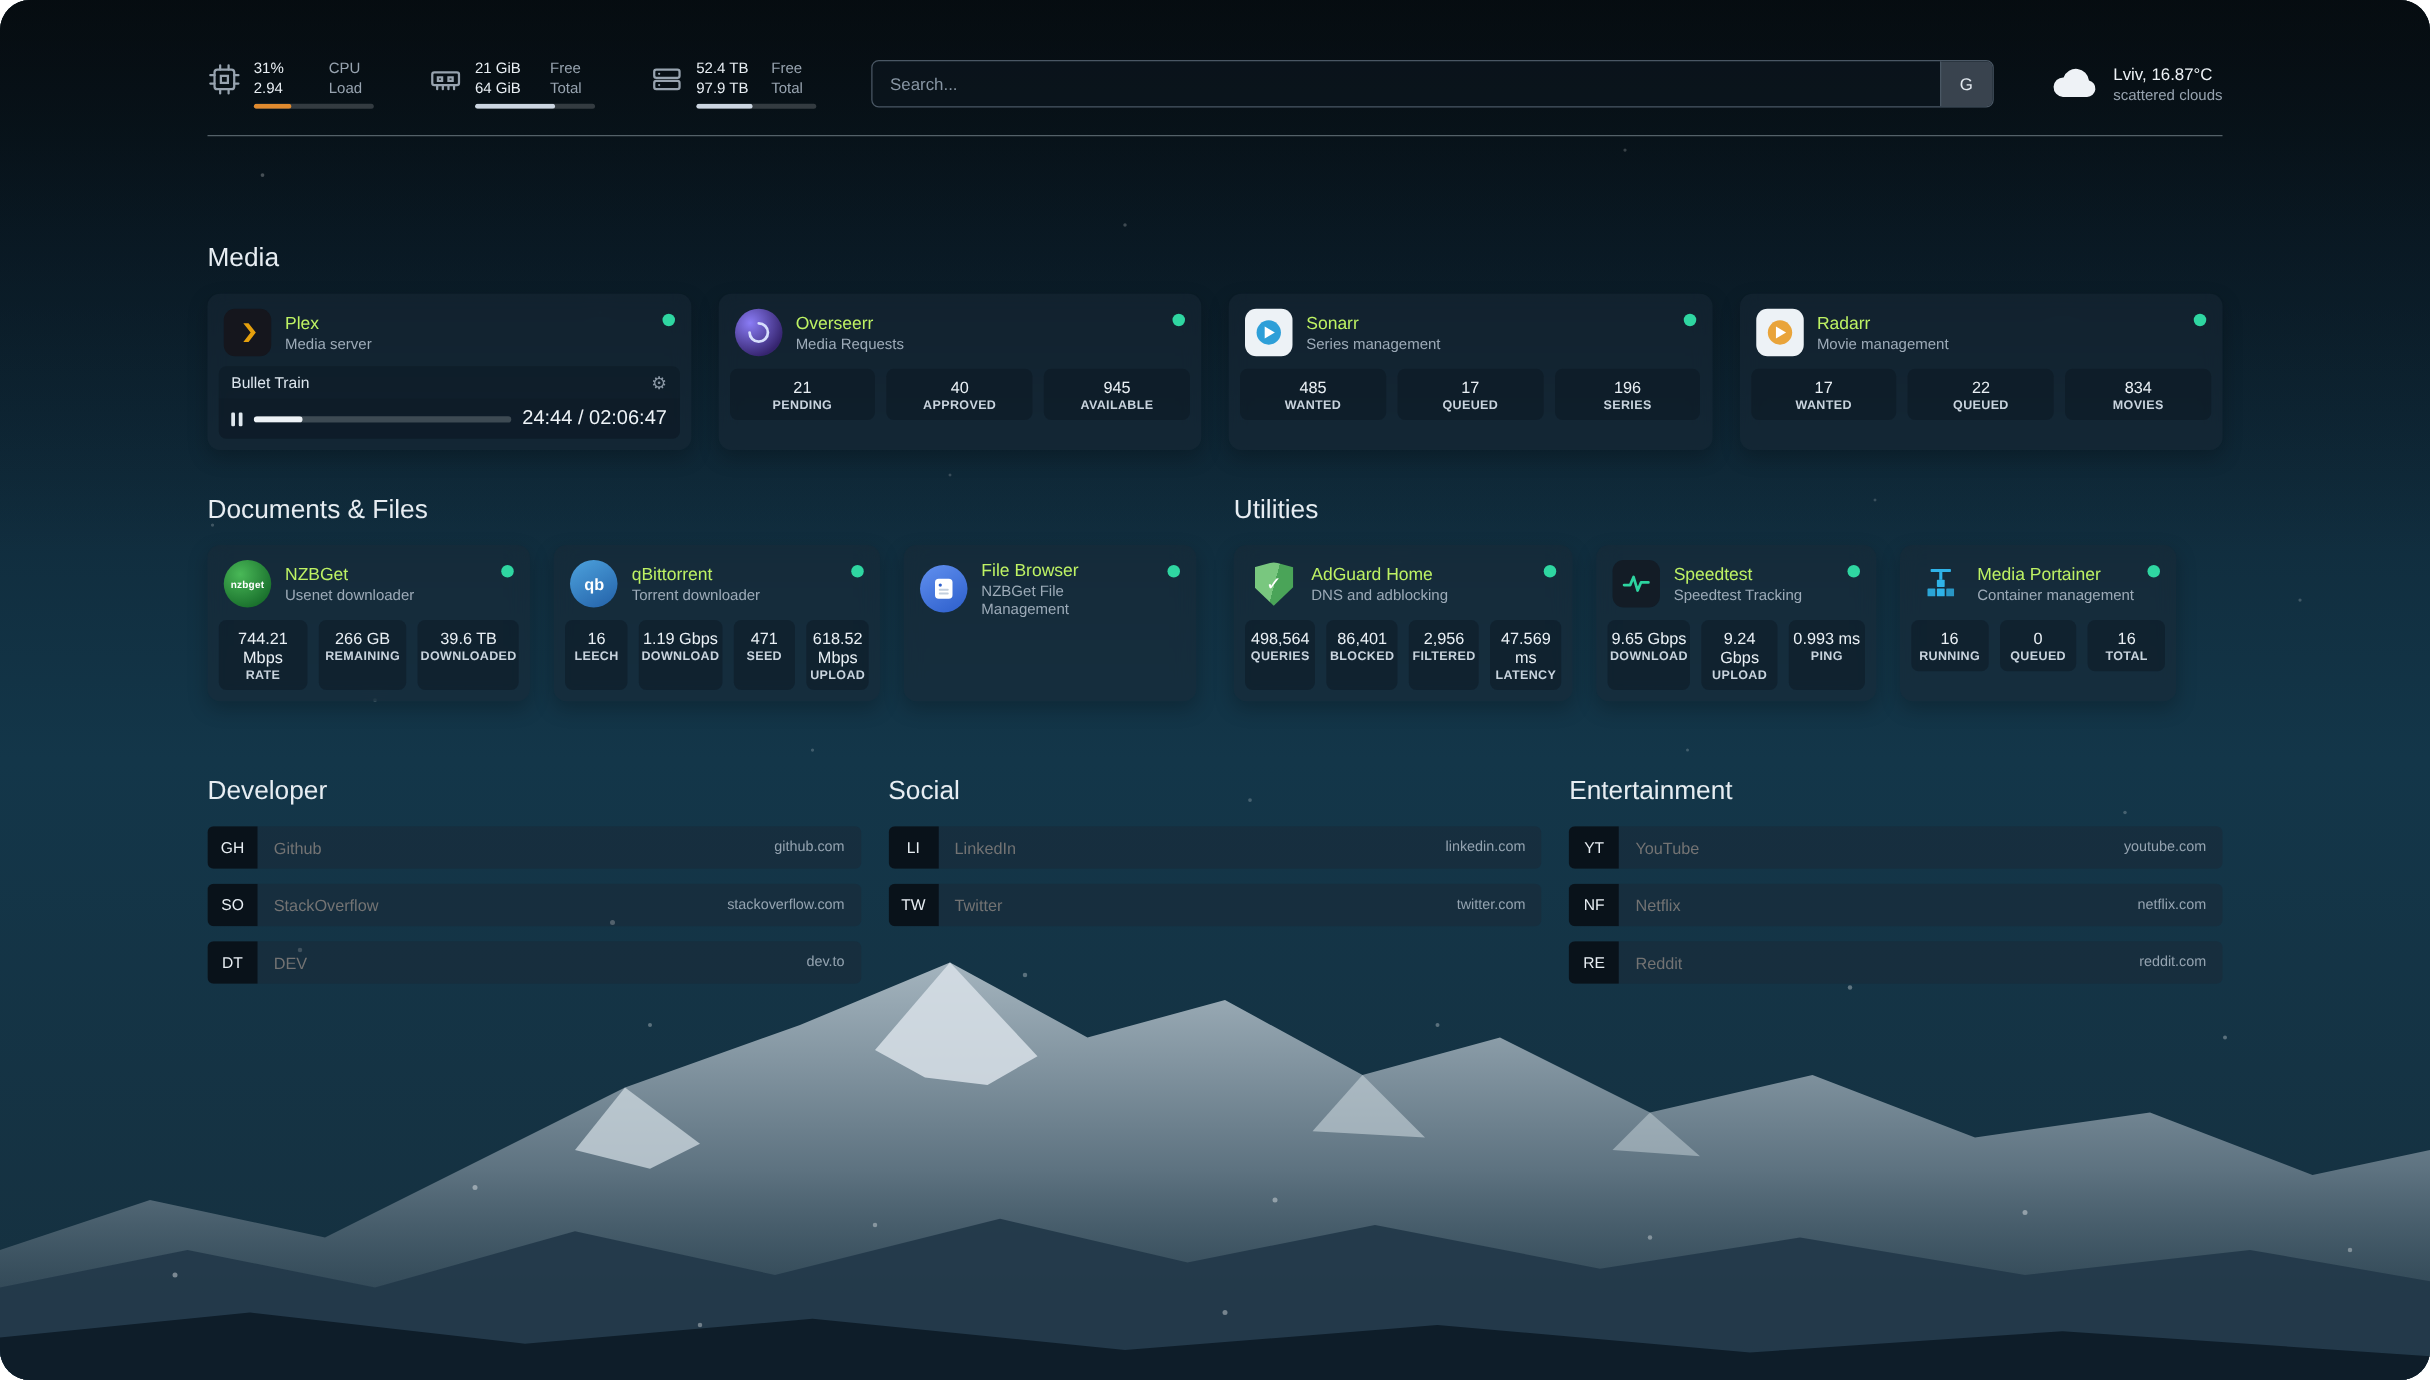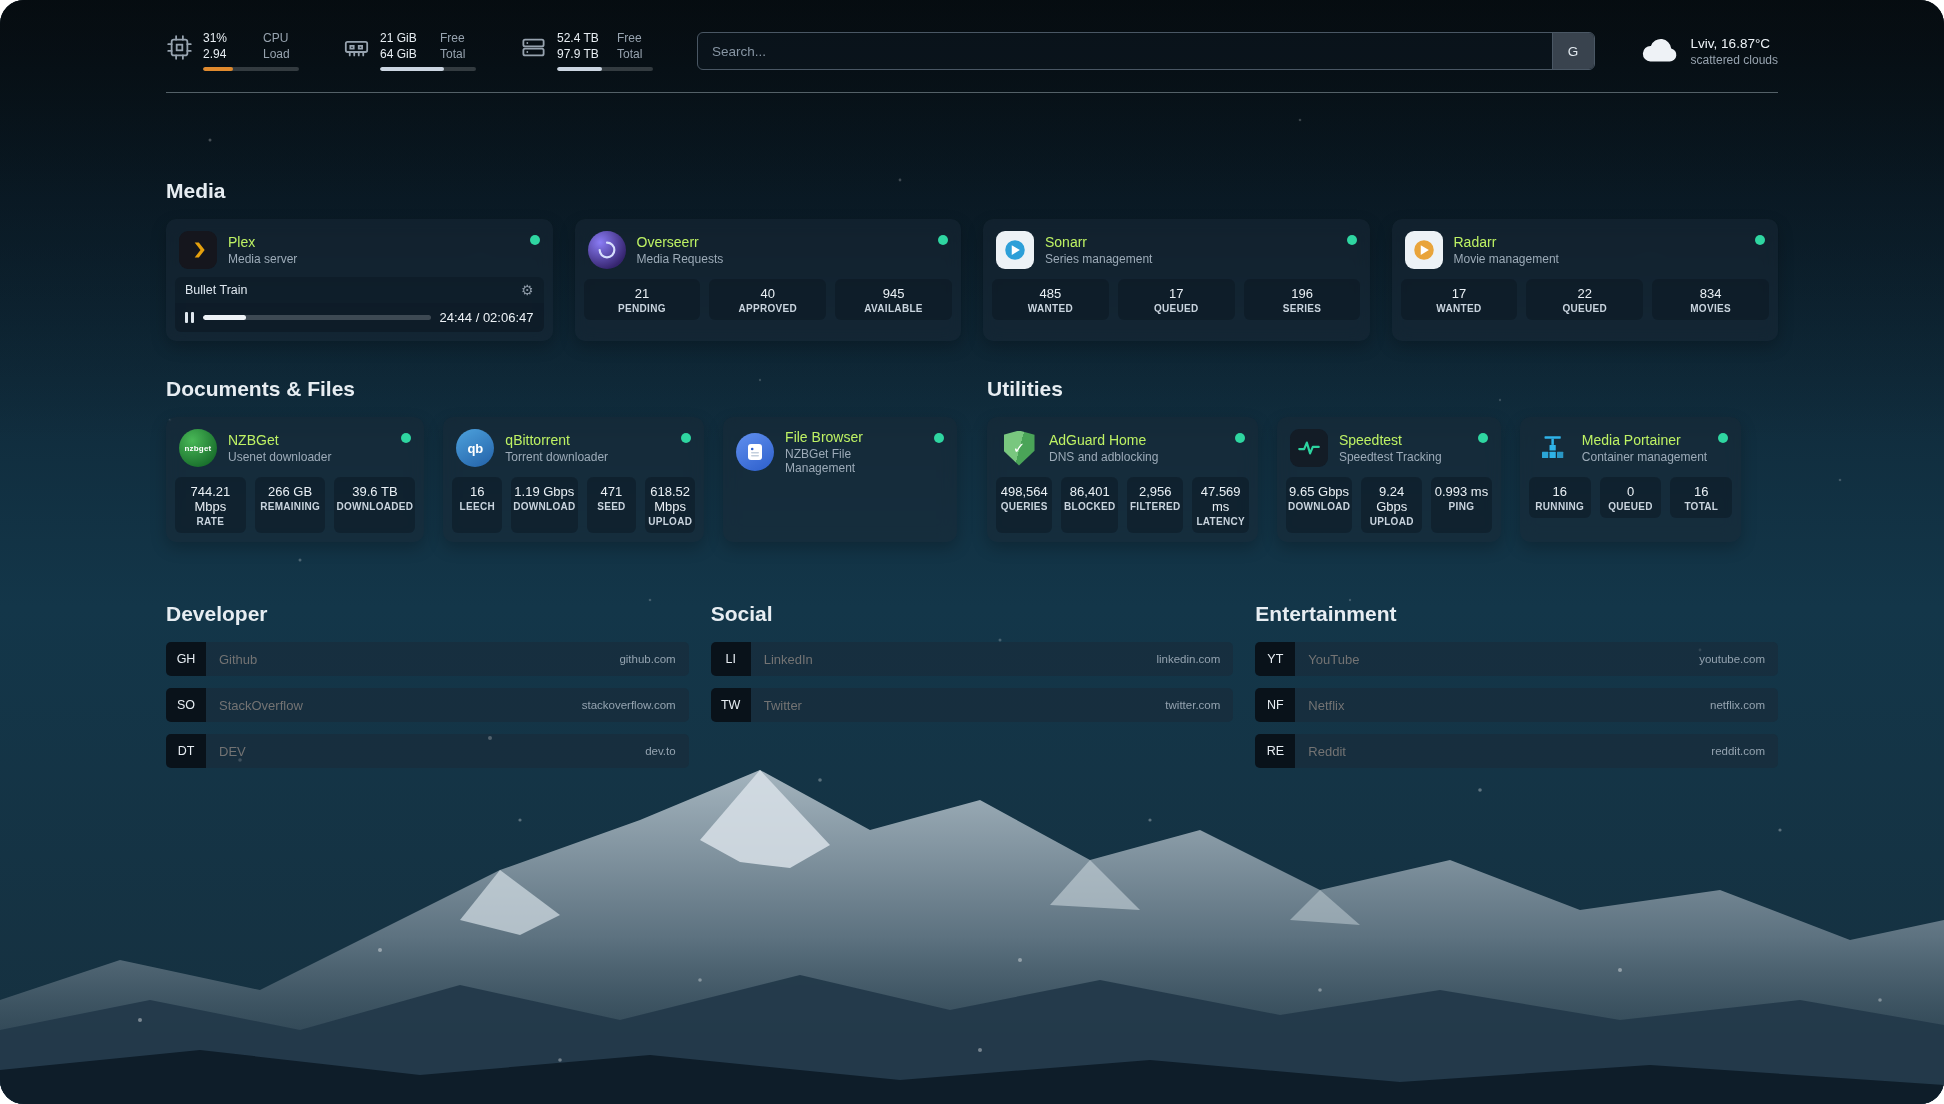--- a/index.html
+++ b/index.html
@@ -3,21 +3,21 @@
 <meta charset="utf-8">
 <style>
   html,body{margin:0;padding:0;background:#ffffff}
   *{box-sizing:border-box}
   .frame{width:1944px;height:1104px;border-radius:24px;overflow:hidden;position:relative;
     background:#0c1a24;font-family:"Liberation Sans","DejaVu Sans",sans-serif;}
   .bg{position:absolute;inset:0;width:100%;height:100%;display:block}
   .content{position:relative;z-index:1;width:1612px;margin:0 auto;}
 
   
-  .topbar{display:flex;align-items:center;gap:44px;padding-top:30px}
+  .topbar{display:flex;align-items:center;gap:44px;padding-top:46px}
   .res{display:flex;align-items:flex-start;gap:10px}
   .res-icon{margin-top:3px;line-height:0}
   .res-body{display:flex;flex-direction:column;min-width:96px}
   .res-line{display:flex;gap:12px;font-size:12px;line-height:1.3}
   .res-val{color:#e8eef3;min-width:48px}
   .res-lab{color:#97a3af}
   .res-bar{height:4px;background:rgba(255,255,255,.18);border-radius:2px;margin-top:4px;overflow:hidden}
   .res-fill{height:100%;border-radius:2px}
 
   .search{flex:1;display:flex;height:38px;border:1px solid #4a5764;border-radius:6px;
@@ -28,21 +28,21 @@
   .search-btn{width:42px;display:flex;align-items:center;justify-content:center;background:#39434e;
     color:#e2e9ef;font-size:13.5px;border-left:1px solid #4a5764;cursor:pointer}
 
   .weather{display:flex;align-items:center;gap:10px}
   .w-loc{font-size:13.5px;color:#eef3f7}
   .w-cond{font-size:12px;color:#97a3af;margin-top:2px}
 
   .divider{border:0;border-top:1px solid rgba(210,225,235,.38);margin:20px 0 0}
 
   
-  .section-title{font-size:21px;font-weight:700;color:#e7edf2;margin:0 0 16px}
+  .section-title{font-size:21px;font-weight:400;color:#e7edf2;margin:0 0 16px}
   .media-section{margin-top:86px}
   .media-grid{display:grid;grid-template-columns:repeat(4,1fr);gap:22px}
 
   .card{background:rgba(25,40,53,.52);border-radius:10px;box-shadow:0 6px 16px rgba(0,0,0,.22);
     padding:4px;backdrop-filter:blur(8px);cursor:pointer}
   .card-head{display:flex;align-items:center;gap:11px;padding:8px 9px}
   .svc-icon{width:38px;height:38px;flex:none;display:flex;align-items:center;justify-content:center;
     border-radius:9px;position:relative}
   .svc-text{flex:1;min-width:0}
   .svc-title{font-size:14px;color:#bef264;font-weight:500;line-height:1.2}
@@ -54,21 +54,21 @@
   .stat-val{font-size:13px;color:#eaf0f5}
   .stat-lab{font-size:10px;font-weight:700;color:#c9d4de;margin-top:2px;letter-spacing:.3px}
 
   .np{margin:0 5px 5px}
   .np-row1{display:flex;align-items:center;justify-content:space-between;background:rgba(10,20,30,.35);
     border-radius:6px 6px 0 0;padding:6px 10px;font-size:12.5px;color:#dde6ee}
   .np-row2{display:flex;align-items:center;gap:9px;background:rgba(10,20,30,.5);
     border-radius:0 0 6px 6px;padding:7px 10px}
   .np-bar{flex:1;height:5px;background:rgba(255,255,255,.2);border-radius:3px;overflow:hidden}
   .np-fill{height:100%;background:#edf2f6;border-radius:3px}
-  .np-time{font-size:13px;color:#eef3f7;white-space:nowrap}
+  .np-time{font-size:16px;color:#eef3f7;white-space:nowrap}
   .gear{color:#8b98a5;font-size:14px;line-height:1;cursor:pointer}
   .pause{display:inline-flex;gap:3px}
   .pause i{width:3px;height:11px;background:#dfe7ee;border-radius:1px}
 
   .two-col{display:grid;grid-template-columns:1fr 1fr;gap:30px;margin-top:36px}
   .col-cards{display:flex;flex-direction:row;gap:19px}
 
   
   .bookmarks{display:grid;grid-template-columns:1fr 1fr 1fr;gap:22px;margin-top:60px}
   .bm-item{display:flex;align-items:center;height:34px;background:rgba(25,40,53,.5);border-radius:5px;

